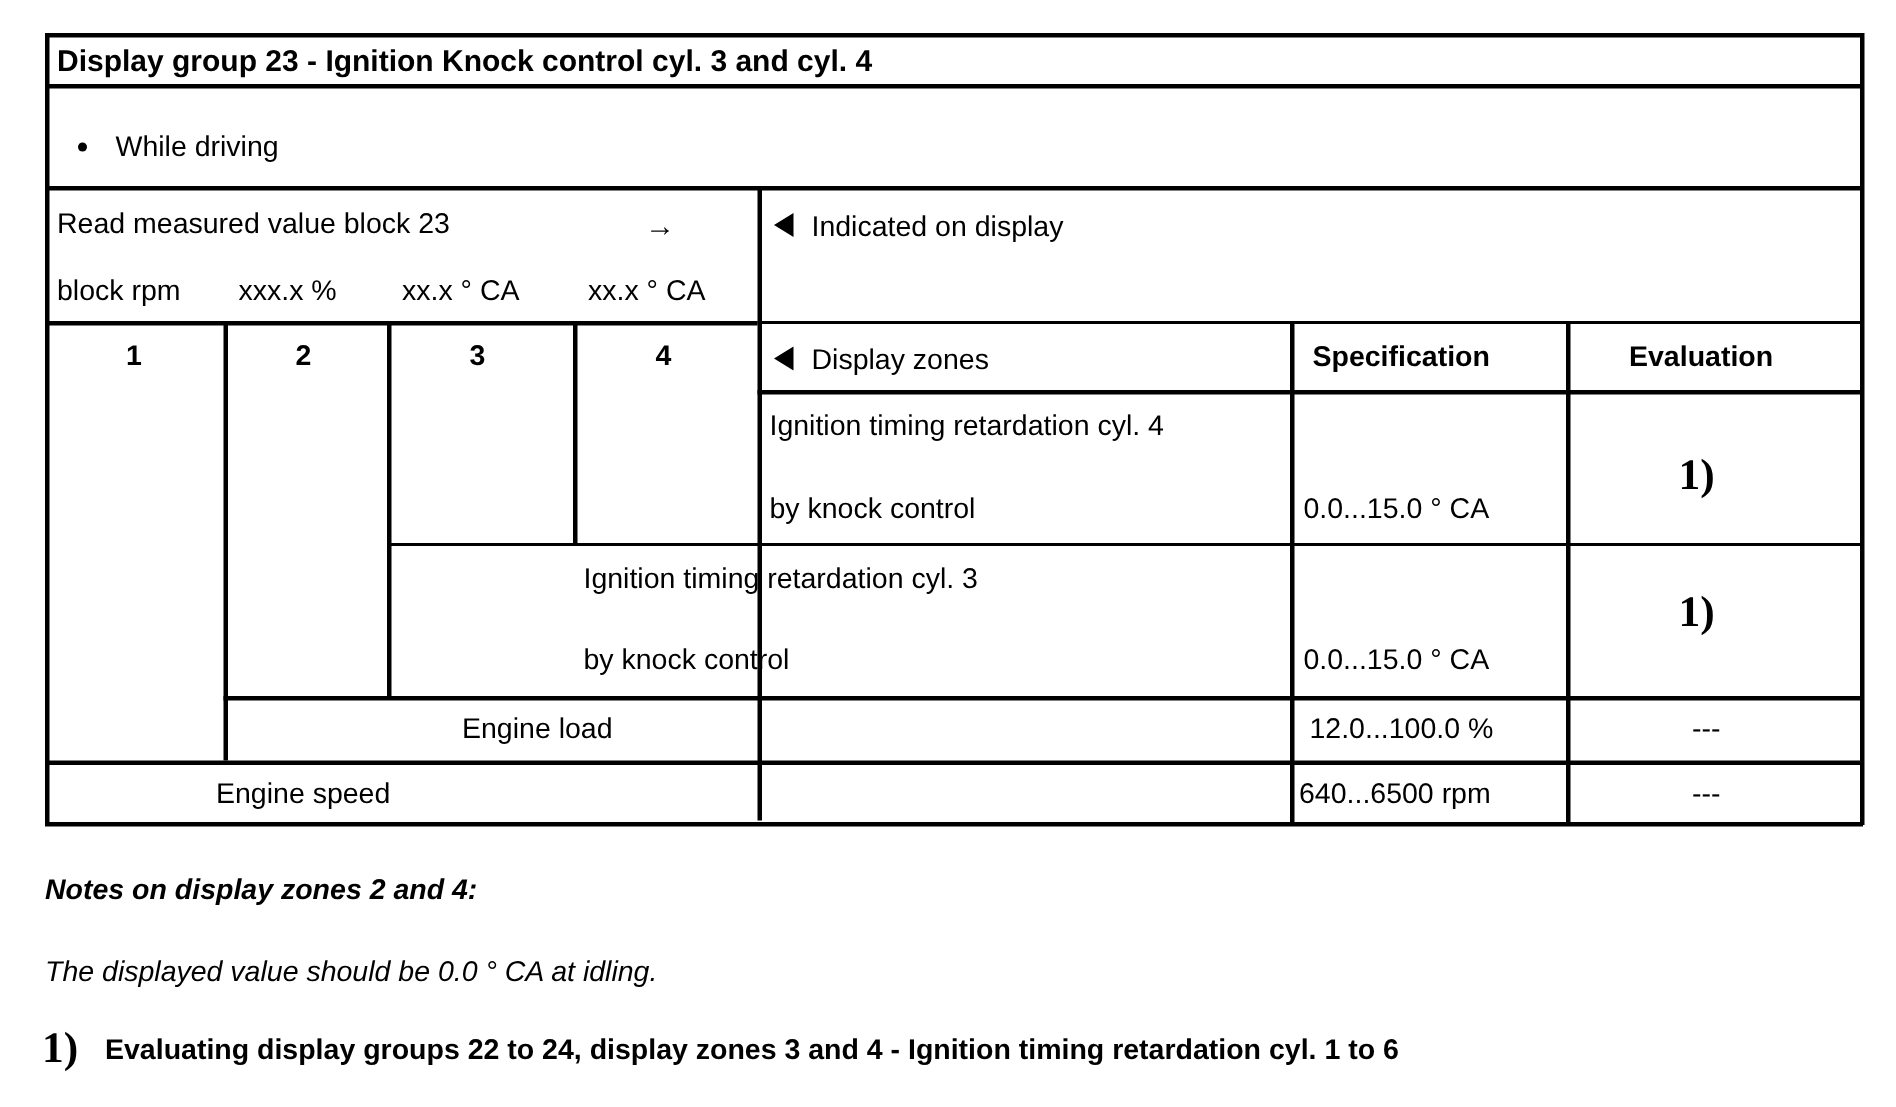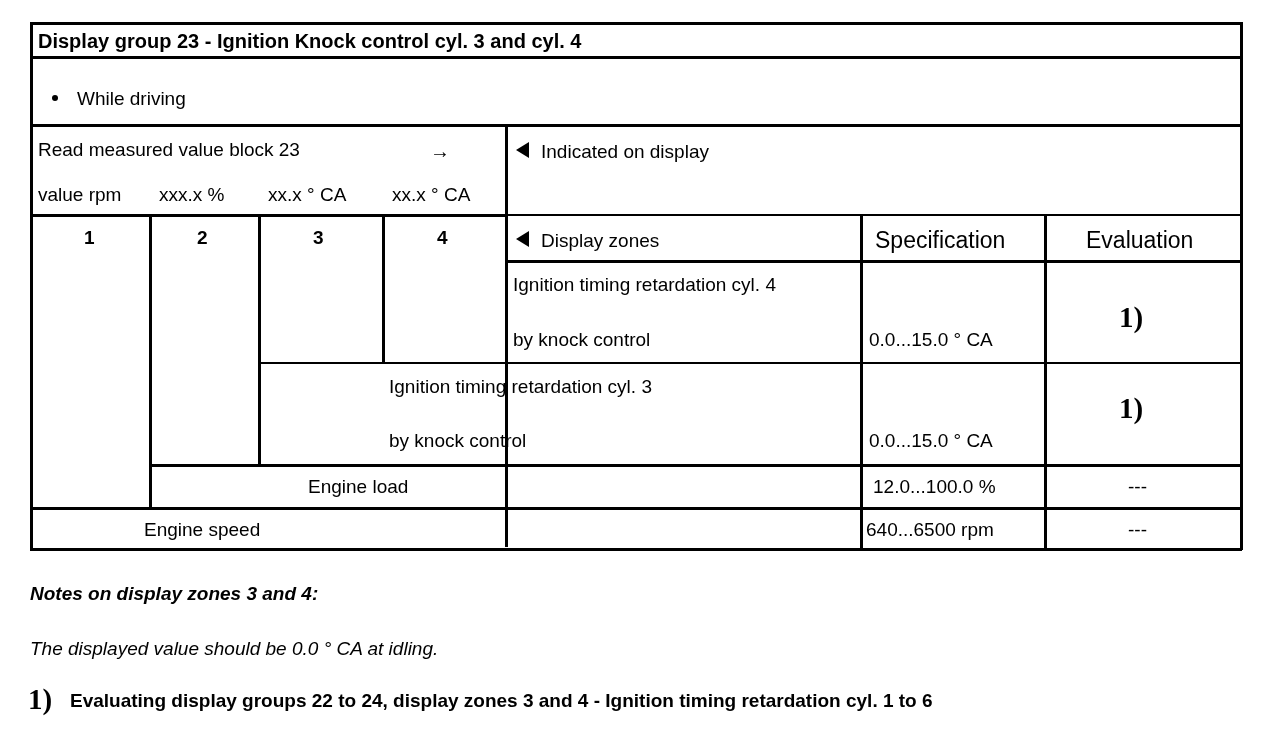--- a/index.html
+++ b/index.html
@@ -24,21 +24,21 @@
 
   .txt {
     position: absolute;
     white-space: nowrap;
     line-height: 1;
   }
 
   .f-title   { font-size: 20px; font-weight: bold; }
   .f-body    { font-size: 19px; }
   .f-num     { font-size: 19px; font-weight: bold; }
-  .f-head    { font-size: 23px; font-weight: normal; }
+  .f-head    { font-size: 19px; font-weight: bold; }
   .f-foot    { font-size: 19px; font-weight: bold; font-style: italic; }
   .f-footn   { font-size: 19px; font-style: italic; }
   .f-note    { font-size: 19px; font-weight: bold; }
 
   
   .tri-left {
     position: absolute;
     width: 0;
     height: 0;
     border-top: 8px solid transparent;
@@ -96,21 +96,21 @@
 
 <div class="bullet" style="left:52px; top:95px;"></div>
 <div class="txt f-body" style="left:77px; top:89px;">While driving</div>
 
 <div class="txt f-body" style="left:38px; top:140px;">Read measured value block 23</div>
 <div class="arrow" style="left:430px; top:141px;">→</div>
 
 <div class="tri-left" style="left:516px; top:142px;"></div>
 <div class="txt f-body" style="left:541px; top:142px;">Indicated on display</div>
 
-<div class="txt f-body" style="left:38px; top:185px;">value rpm</div>
+<div class="txt f-body" style="left:38px; top:185px;">block rpm</div>
 <div class="txt f-body" style="left:159px; top:185px;">xxx.x %</div>
 <div class="txt f-body" style="left:268px; top:185px;">xx.x ° CA</div>
 <div class="txt f-body" style="left:392px; top:185px;">xx.x ° CA</div>
 
 <div class="txt f-num" style="left:84px; top:228px;">1</div>
 <div class="txt f-num" style="left:197px; top:228px;">2</div>
 <div class="txt f-num" style="left:313px; top:228px;">3</div>
 <div class="txt f-num" style="left:437px; top:228px;">4</div>
 
 <div class="tri-left" style="left:516px; top:231px;"></div>
@@ -137,17 +137,17 @@
   <div class="txt f-body" style="left:873px; top:477px;">12.0...100.0 %</div>
   <div class="txt f-body" style="left:1128px; top:477px;">---</div>
 </div>
 
 <div>
   <div class="txt f-body" style="left:144px; top:520px;">Engine speed</div>
   <div class="txt f-body" style="left:866px; top:520px;">640...6500 rpm</div>
   <div class="txt f-body" style="left:1128px; top:520px;">---</div>
 </div>
 
-<div class="txt f-foot" style="left:30px; top:584px;">Notes on display zones 3 and 4:</div>
+<div class="txt f-foot" style="left:30px; top:584px;">Notes on display zones 2 and 4:</div>
 <div class="txt f-footn" style="left:30px; top:639px;">The displayed value should be 0.0 ° CA at idling.</div>
 
 <div class="txt footnote-mark" style="left:28px; top:685px; font-size:29px;">1)</div>
 <div class="txt f-note" style="left:70px; top:691px;">Evaluating display groups 22 to 24, display zones 3 and 4 - Ignition timing retardation cyl. 1 to 6</div>
 
 </body></html>

